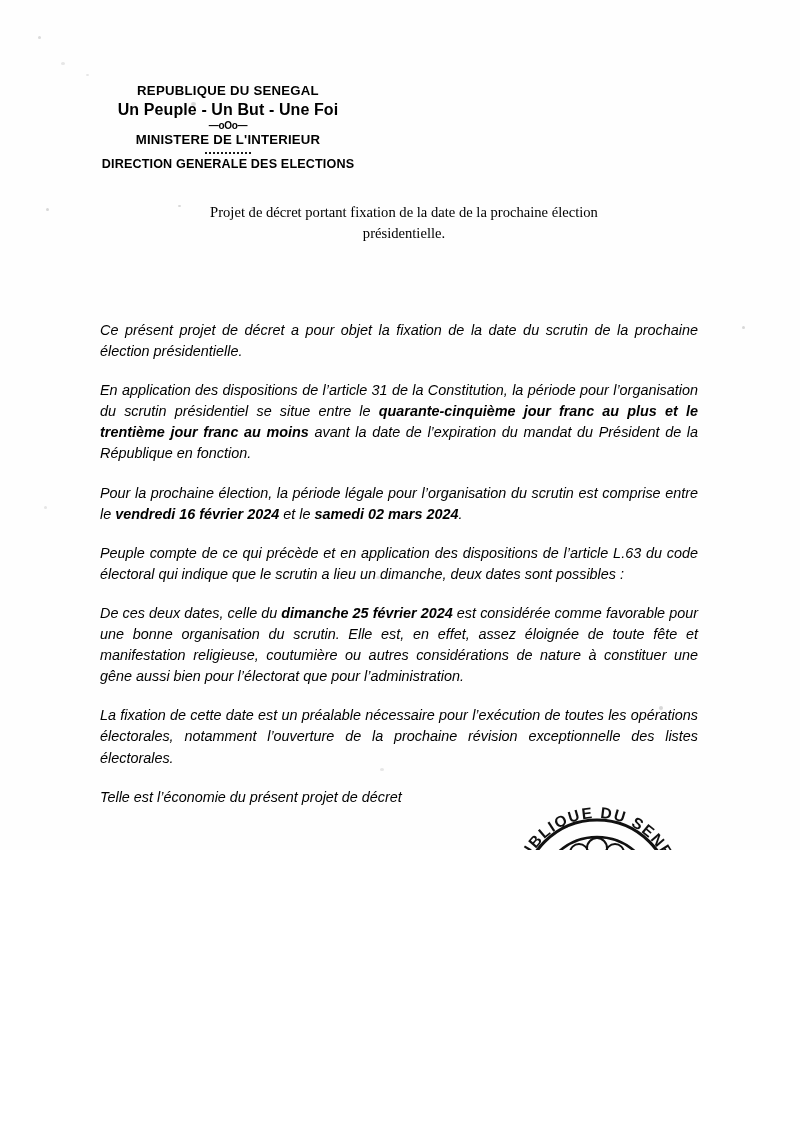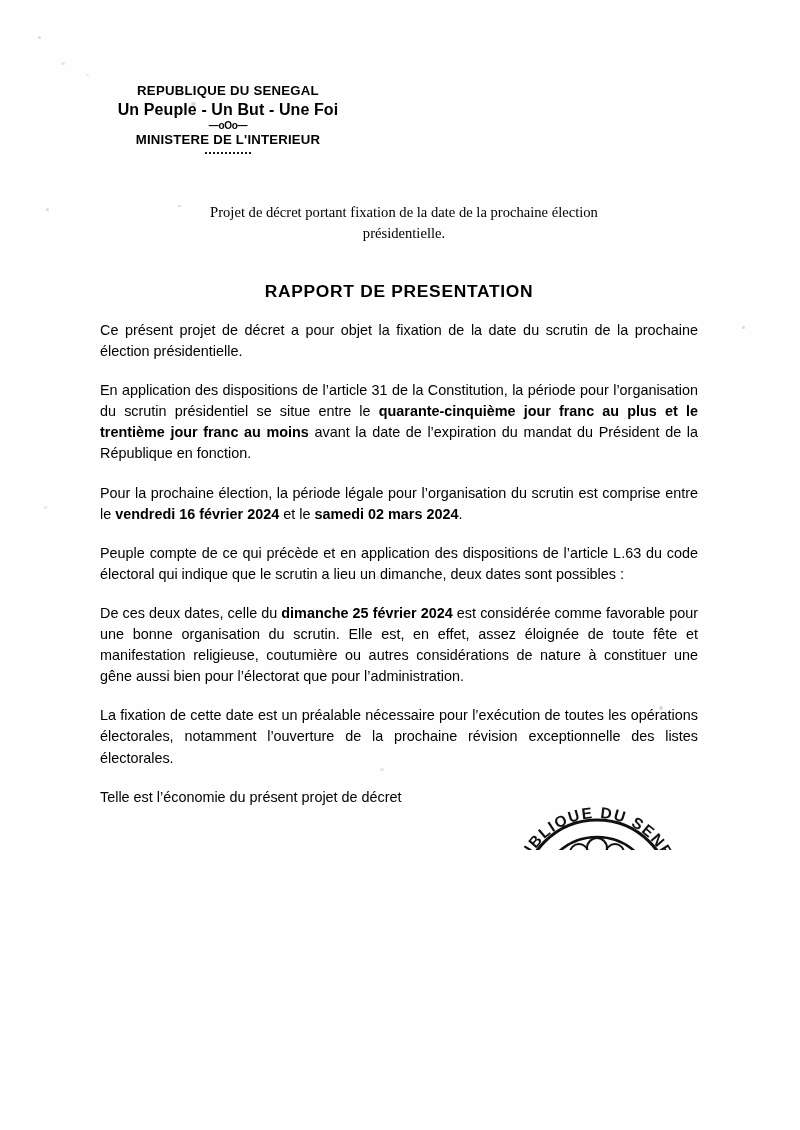--- a/index.html
+++ b/index.html
@@ -98,20 +98,21 @@
     font-weight: bold;
     letter-spacing: .7px;
   }
 
   
   .body {
     position: absolute;
     left: 100px;
     top: 320px;
     width: 598px;
+    font-style: italic;
   }
   .para {
     font-size: 14.4px;
     line-height: 1.465;
     text-align: justify;
     margin: 0 0 18px 0;
   }
   .para b { font-weight: bold; }
 
   .datelist {
@@ -170,25 +171,25 @@
   <div class="speck s3" style="left:659px; top:706px; width:4px; height:4px;"></div>
   <div class="speck s2" style="left:380px; top:768px; width:4px; height:3px;"></div>
   <div class="speck s3" style="left:742px; top:326px; width:3px; height:3px;"></div>
 
   <div class="letterhead">
     <div class="lh-line1">REPUBLIQUE DU SENEGAL</div>
     <div class="lh-line2">Un Peuple - Un But - Une Foi</div>
     <div class="lh-ooo">—oOo—</div>
     <div class="lh-line3">MINISTERE DE L'INTERIEUR</div>
     <div class="lh-rule"></div>
+    <div class="lh-line4">DIRECTION GENERALE DES ELECTIONS</div>
   </div>
 
   <div class="objet">Projet de décret portant fixation de la date de la prochaine élection présidentielle.</div>
 
-  <div class="rapport-title">RAPPORT DE PRESENTATION</div>
 
   <div class="body">
 
     <p class="para">Ce présent projet de décret a pour objet la fixation de la date du scrutin de la prochaine élection présidentielle.</p>
 
     <p class="para"><span>En application des dispositions de l’article 31 de la Constitution, la période pour l’organisation du scrutin présidentiel se situe entre le </span><b>quarante-cinquième jour franc au plus et le trentième jour franc au moins</b><span> avant la date de l’expiration du mandat du Président de la République en fonction.</span></p>
 
     <p class="para"><span>Pour la prochaine élection, la période légale pour l’organisation du scrutin est comprise entre le </span><b>vendredi 16 février 2024</b><span> et le </span><b>samedi 02 mars 2024</b><span>.</span></p>
 
     <p class="para">Peuple compte de ce qui précède et en application des dispositions de l’article L.63 du code électoral qui indique que le scrutin a lieu un dimanche, deux dates sont possibles :</p>

